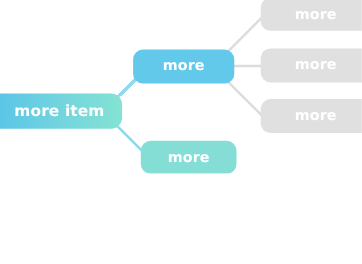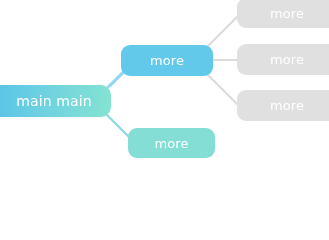--- a/index.html
+++ b/index.html
@@ -34,21 +34,21 @@
     font-weight: bold;
     font-size: 13px;
     letter-spacing: 0.1px;
     line-height: 1;
     white-space: nowrap;
     z-index: 2;
   }
   .node-label {
     display: block;
     color: #ffffff;
-    font-weight: normal;
+    font-weight: bold;
   }
   
   #node-root {
     left: -9px;
     top: 85px;
     width: 120px;
     height: 32px;
     border-radius: 10px;
     background: linear-gradient(90deg, #58c3e8 0%, #6fd2e0 45%, #84e3d2 100%);
     font-size: 14px;
@@ -99,21 +99,21 @@
     <line x1="104" y1="112" x2="131" y2="139" stroke="#8ad8ea" stroke-width="2.3" stroke-linecap="round"></line>
 
     <line x1="206" y1="48" x2="240" y2="14" stroke="#dcdcdc" stroke-width="2.2" stroke-linecap="round"></line>
 
     <line x1="212" y1="60" x2="240" y2="60" stroke="#dcdcdc" stroke-width="2.2" stroke-linecap="round"></line>
 
     <line x1="206" y1="73" x2="240" y2="107" stroke="#dcdcdc" stroke-width="2.2" stroke-linecap="round"></line>
   </svg>
 
   <div class="node" id="node-root">
-    <span class="node-label">main main</span>
+    <span class="node-label">more item</span>
   </div>
 
   <div class="node" id="node-branch-blue">
     <span class="node-label">more</span>
   </div>
 
   <div class="node" id="node-branch-teal">
     <span class="node-label">more</span>
   </div>
 

